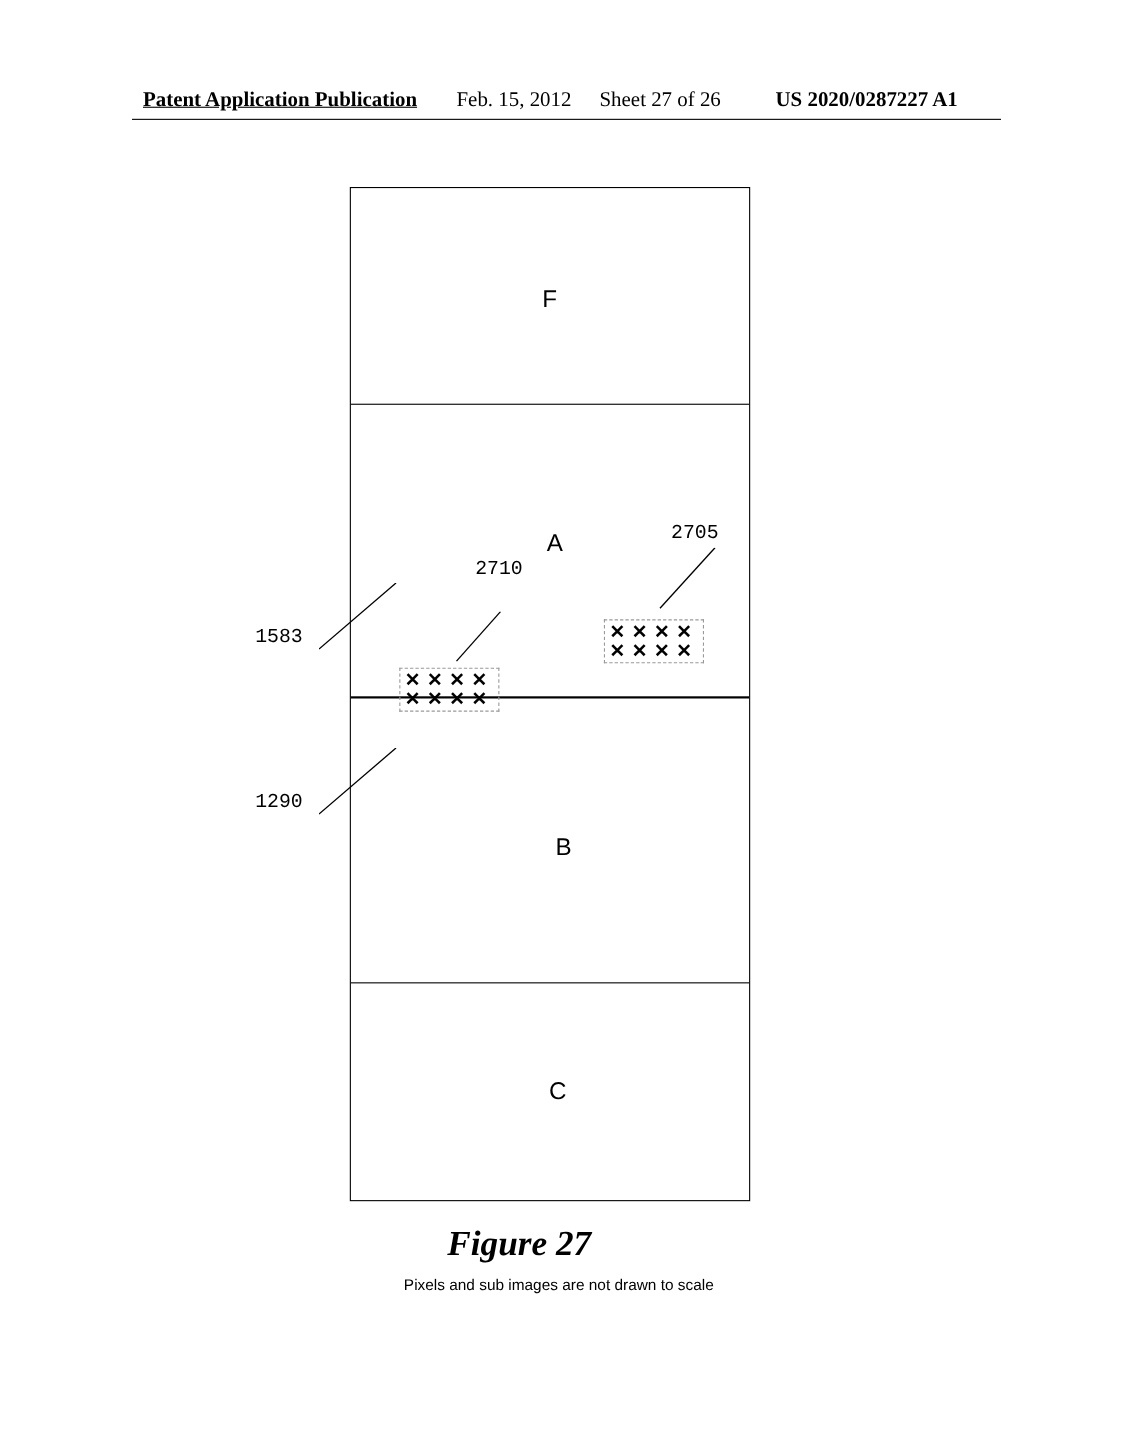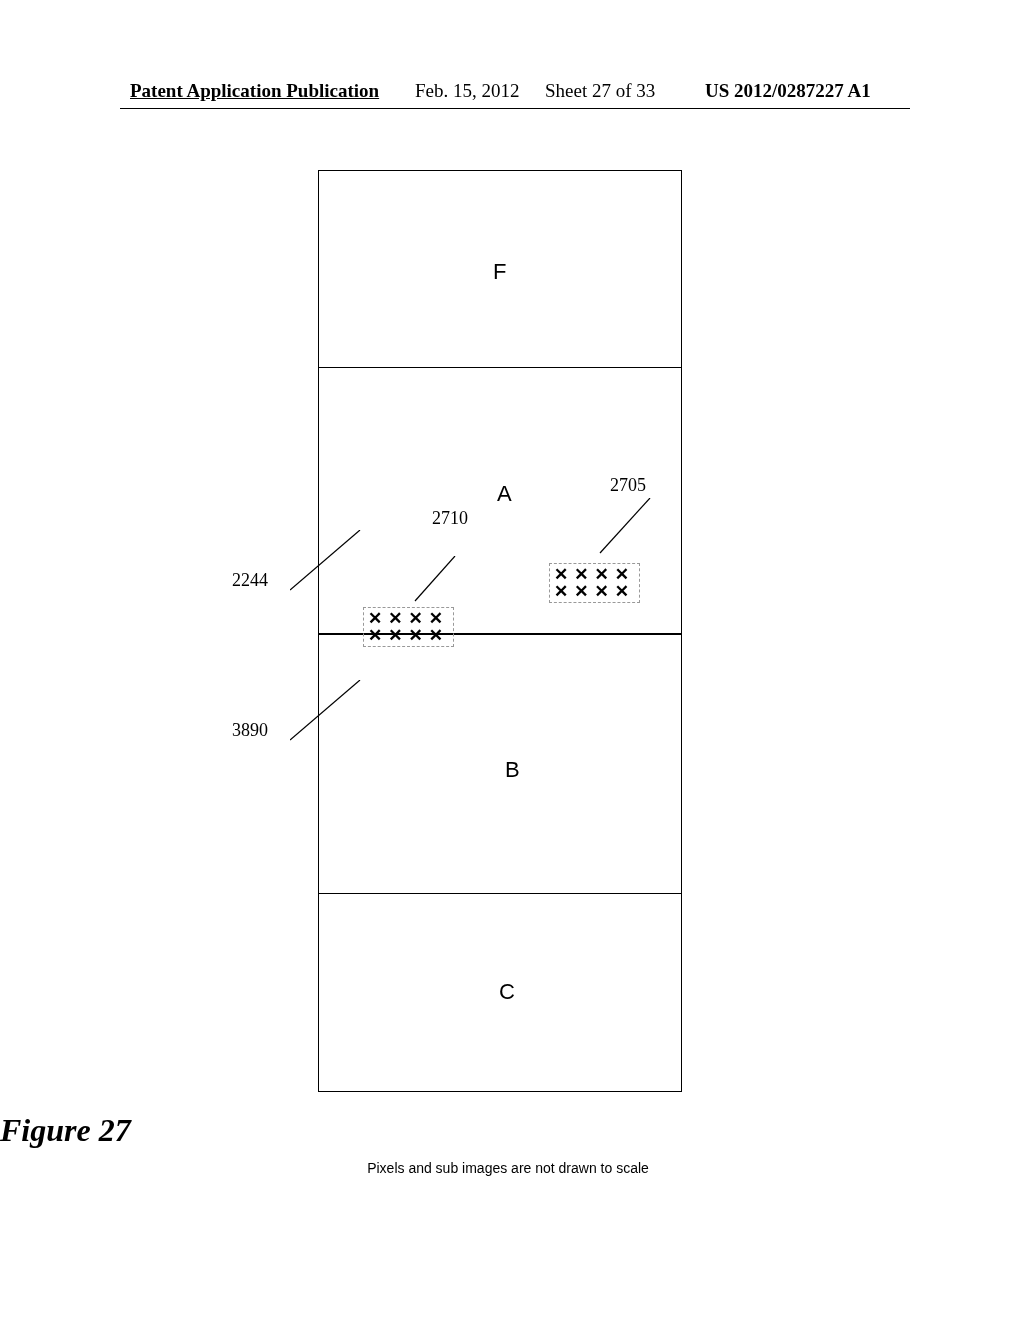--- a/index.html
+++ b/index.html
@@ -71,69 +71,69 @@
     padding: 2px 4px;
     line-height: 1.0;
     font-family: Arial, sans-serif;
   }
   .xrow { white-space: nowrap; letter-spacing: 6px; font-size: 17px; font-weight: bold; }
   .xbox-a { top: 392px; left: 230px; }
   .xbox-b { top: 436px; left: 44px; }
 
   .ref {
     position: absolute;
-    font-family: Liberation Serif, serif;
+    font-family: Liberation Mono, monospace;
     font-size: 18px;
   }
   .ref-2705 { top: 475px; left: 610px; }
   .ref-2710 { top: 508px; left: 432px; }
   .ref-2715 { top: 570px; left: 232px; }
   .ref-2720 { top: 720px; left: 232px; }
 
   .leader {
     position: absolute;
     stroke: #000;
     stroke-width: 1.2;
     fill: none;
   }
 
   .fig-title {
     position: absolute;
     top: 1112px;
     width: 944px;
-    text-align: left;
+    text-align: center;
     font-family: "Times New Roman", serif;
     font-style: italic;
     font-weight: bold;
     font-size: 32px;
   }
   .fig-note {
     position: absolute;
     top: 1160px;
     width: 1016px;
     text-align: center;
     font-family: Arial, Helvetica, sans-serif;
     font-size: 14px;
   }
 </style>
 </head>
 <body>
 
 <div class="header">
   <span class="pub">Patent Application Publication</span>
   <span class="date">Feb. 15, 2012</span>
-  <span class="sheet">Sheet 27 of 33</span>
-  <span class="pubnum">US 2012/0287227 A1</span>
+  <span class="sheet">Sheet 27 of 26</span>
+  <span class="pubnum">US 2020/0287227 A1</span>
 </div>
 <div class="hr-top"></div>
 
 <div class="ref ref-2705">2705</div>
 <div class="ref ref-2710">2710</div>
-<div class="ref ref-2715">2244</div>
-<div class="ref ref-2720">3890</div>
+<div class="ref ref-2715">1583</div>
+<div class="ref ref-2720">1290</div>
 
 <svg class="leader" style="top:498px; left:590px;" width="80" height="60">
   <line x1="60" y1="0" x2="10" y2="55"></line>
 </svg>
 <svg class="leader" style="top:556px; left:410px;" width="60" height="50">
   <line x1="45" y1="0" x2="5" y2="45"></line>
 </svg>
 <svg class="leader" style="top:530px; left:290px;" width="80" height="70">
   <line x1="0" y1="60" x2="70" y2="0"></line>
 </svg>

